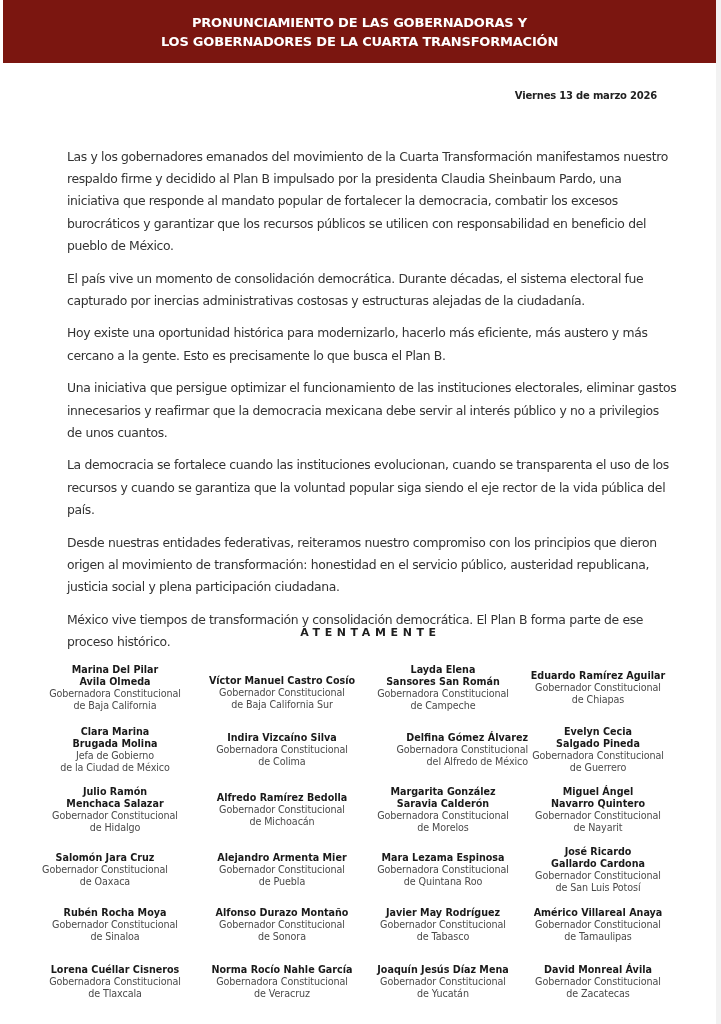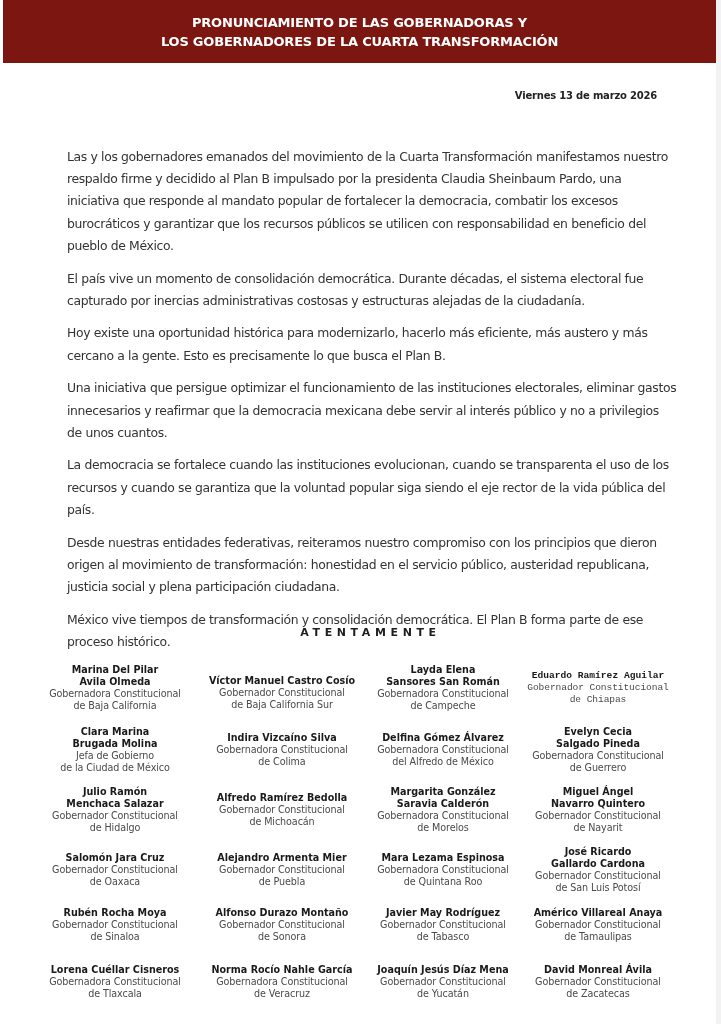--- a/index.html
+++ b/index.html
@@ -146,37 +146,37 @@
       <span class="sig-name">Víctor Manuel Castro Cosío</span>
       <span class="sig-title">Gobernador Constitucional</span>
       <span class="sig-state">de Baja California Sur</span>
     </div>
     <div class="sig" style="left: 443px; top: 663.6px;">
       <span class="sig-name">Layda Elena</span>
       <span class="sig-name">Sansores San Román</span>
       <span class="sig-title">Gobernadora Constitucional</span>
       <span class="sig-state">de Campeche</span>
     </div>
-    <div class="sig" style="left: 598px; top: 669.7px; font-family: Liberation Mono, monospace;">
+    <div class="sig" style="left: 598px; top: 669.7px;">
       <span class="sig-name">Eduardo Ramírez Aguilar</span>
       <span class="sig-title">Gobernador Constitucional</span>
       <span class="sig-state">de Chiapas</span>
     </div>
     <div class="sig" style="left: 115px; top: 725.6px;">
       <span class="sig-name">Clara Marina</span>
       <span class="sig-name">Brugada Molina</span>
       <span class="sig-title">Jefa de Gobierno</span>
       <span class="sig-state">de la Ciudad de México</span>
     </div>
     <div class="sig" style="left: 282px; top: 731.7px;">
       <span class="sig-name">Indira Vizcaíno Silva</span>
       <span class="sig-title">Gobernadora Constitucional</span>
       <span class="sig-state">de Colima</span>
     </div>
-    <div class="sig" style="left: 443px; top: 731.7px;">
+    <div class="sig" style="left: 443px; top: 731.7px; text-align: right;">
       <span class="sig-name">Delfina Gómez Álvarez</span>
       <span class="sig-title">Gobernadora Constitucional</span>
       <span class="sig-state">del Alfredo de México</span>
     </div>
     <div class="sig" style="left: 598px; top: 725.6px;">
       <span class="sig-name">Evelyn Cecia</span>
       <span class="sig-name">Salgado Pineda</span>
       <span class="sig-title">Gobernadora Constitucional</span>
       <span class="sig-state">de Guerrero</span>
     </div>
@@ -196,21 +196,21 @@
       <span class="sig-name">Saravia Calderón</span>
       <span class="sig-title">Gobernadora Constitucional</span>
       <span class="sig-state">de Morelos</span>
     </div>
     <div class="sig" style="left: 598px; top: 785.6px;">
       <span class="sig-name">Miguel Ángel</span>
       <span class="sig-name">Navarro Quintero</span>
       <span class="sig-title">Gobernador Constitucional</span>
       <span class="sig-state">de Nayarit</span>
     </div>
-    <div class="sig" style="left: 115px; top: 851.7px;">
+    <div class="sig" style="left: 105px; top: 851.7px;">
       <span class="sig-name">Salomón Jara Cruz</span>
       <span class="sig-title">Gobernador Constitucional</span>
       <span class="sig-state">de Oaxaca</span>
     </div>
     <div class="sig" style="left: 282px; top: 851.7px;">
       <span class="sig-name">Alejandro Armenta Mier</span>
       <span class="sig-title">Gobernador Constitucional</span>
       <span class="sig-state">de Puebla</span>
     </div>
     <div class="sig" style="left: 443px; top: 851.7px;">

